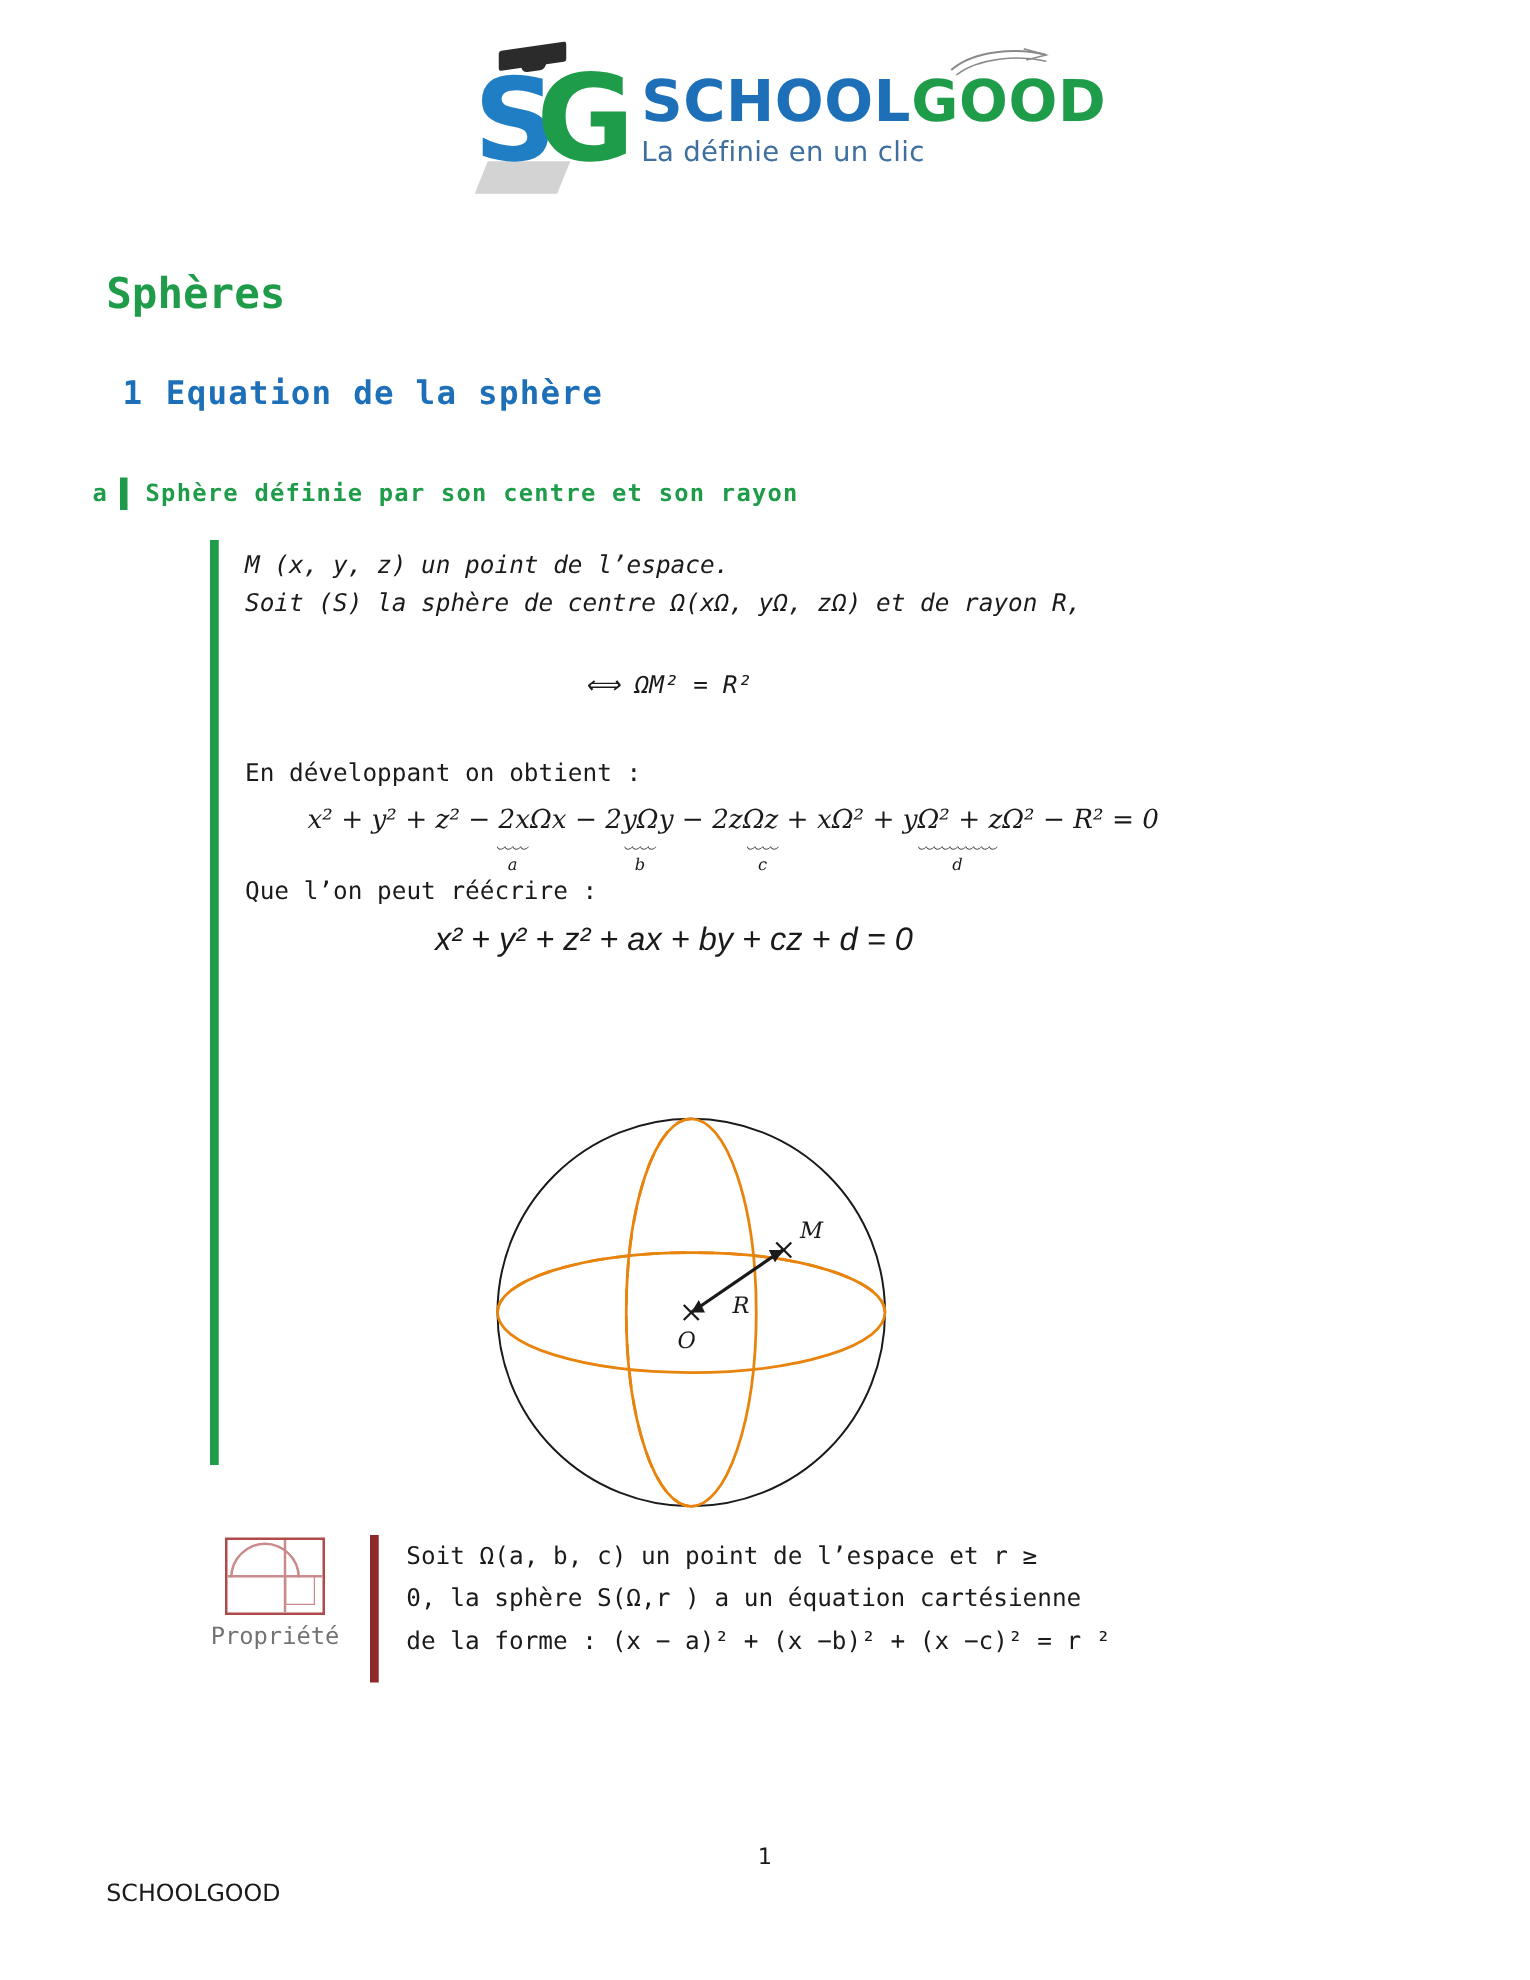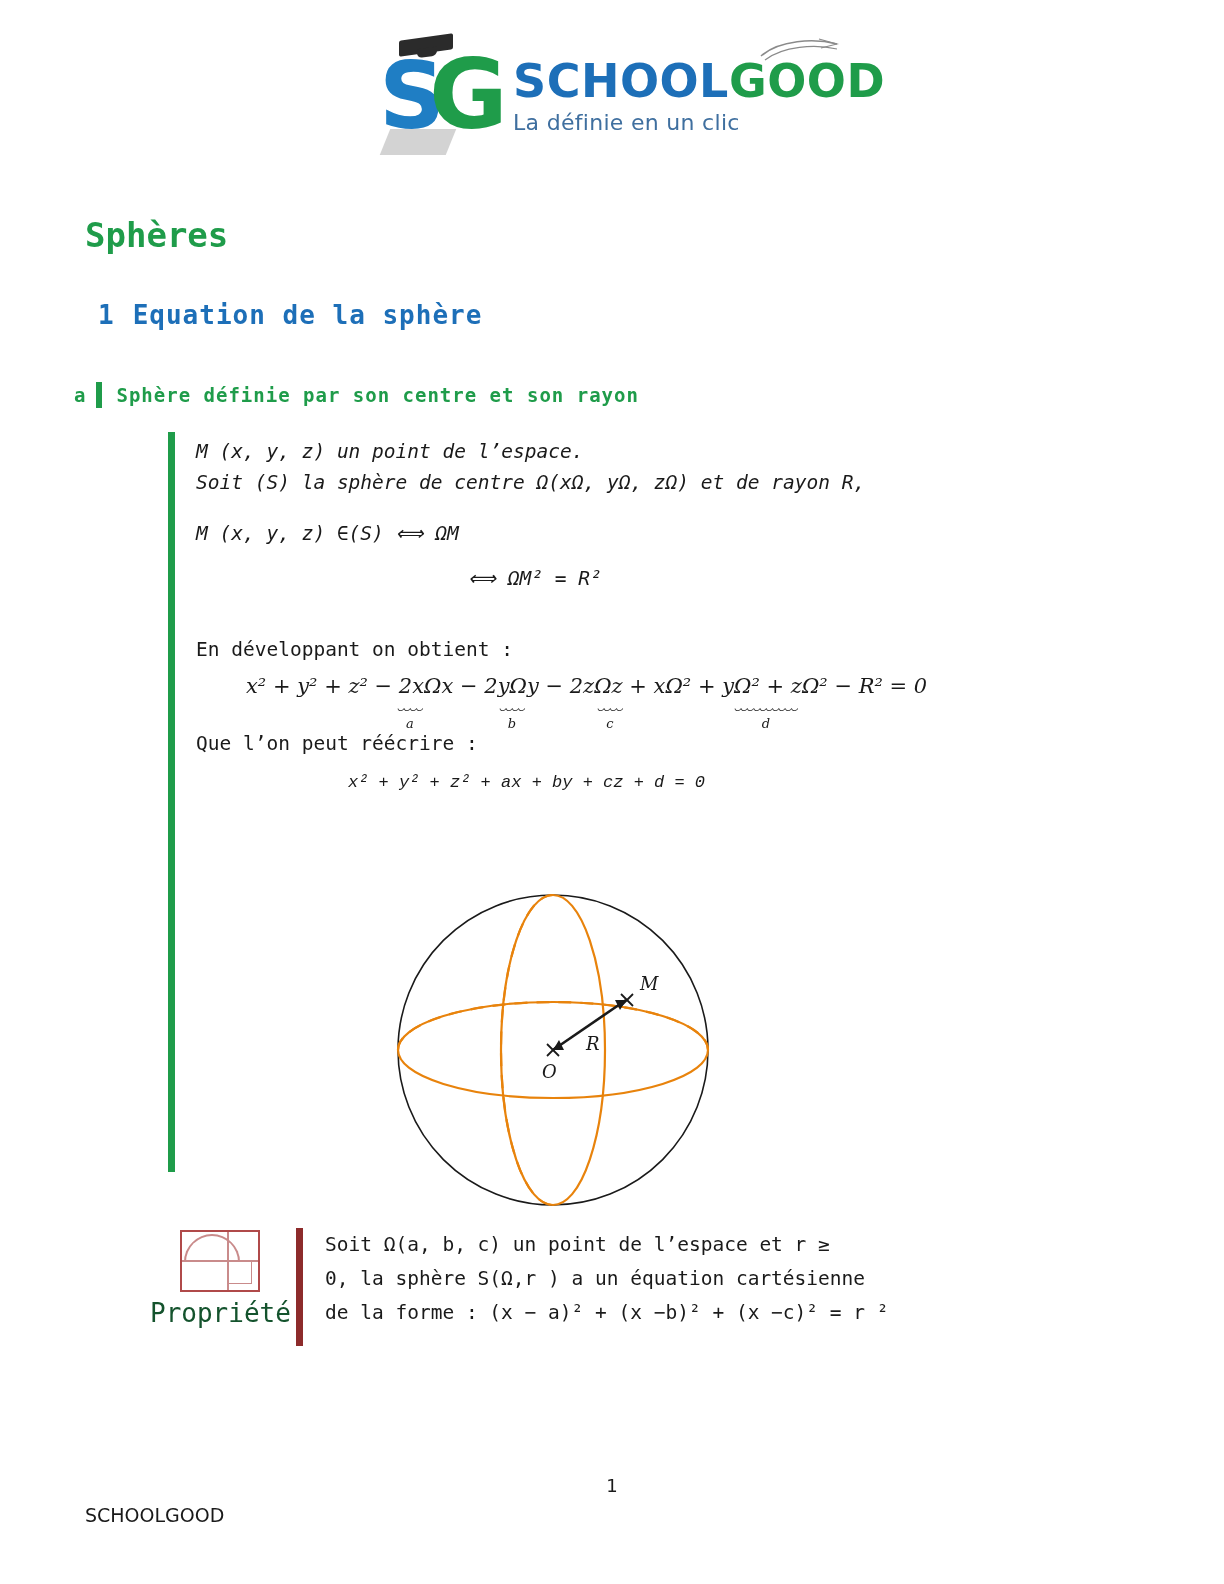--- a/index.html
+++ b/index.html
@@ -200,23 +200,23 @@
   .ub { position: absolute; top: -4px; }
   .ub span { display: block; text-align: center; }
   .ub .brace {
     font-size: 12px;
     line-height: 8px;
     letter-spacing: -1px;
     color: #1a1a1a;
   }
   .math-center {
     padding-left: 152px;
-    font-family: Liberation Mono, monospace;
+    font-family: Liberation Sans, sans-serif;
     font-style: italic;
-    font-size: 17px;
+    font-size: 26px;
     margin-top: 8px;
   }
 
   
   .figure {
     position: absolute;
     left: 378px;
     top: 890px;
     width: 350px;
     height: 330px;
@@ -269,22 +269,22 @@
     background: #c98b8b;
   }
   .prop-icon .ln2 {
     position: absolute;
     left: 45px; top: 0;
     width: 1.5px; height: 100%;
     background: #c98b8b;
   }
   .prop-label {
     font-family: "DejaVu Sans Mono", monospace;
-    font-size: 26px;
-    color: #14532d;
+    font-size: 19px;
+    color: #737373;
   }
   .prop-bar {
     width: 7px;
     align-self: stretch;
     background: #8d2b2b;
     margin: 0 22px 0 6px;
     min-height: 118px;
   }
   .prop-text {
     flex: 1;
@@ -352,21 +352,20 @@
     <span class="bar"></span>
     <span>Sphère définie par son centre et son rayon</span>
   </div>
 
   <div class="green-rule"></div>
 
   <div class="body-block">
     <p class="ital">M (x, y, z) un point de l’espace.</p>
     <p class="ital">Soit (S) la sphère de centre Ω(xΩ, yΩ, zΩ) et de rayon R,</p>
     <div class="gap-20"></div>
-    <p class="ital">M (x, y, z) ∈(S)     ⟺ ΩM</p>
     <div class="gap-14"></div>
     <p class="ital indent-1">⟺ ΩM² = R²</p>
     <div class="gap-20"></div>
     <div class="gap-20"></div>
     <p>En développant on obtient :</p>
 
     <div class="math-block math-serif">x² + y² + z² − 2xΩx − 2yΩy − 2zΩz + xΩ² + yΩ² + zΩ² − R² = 0</div>
     <div class="underbrace-row">
       <div class="ub" style="left:176px; width:76px;">
         <span class="brace">‿‿‿‿</span>

